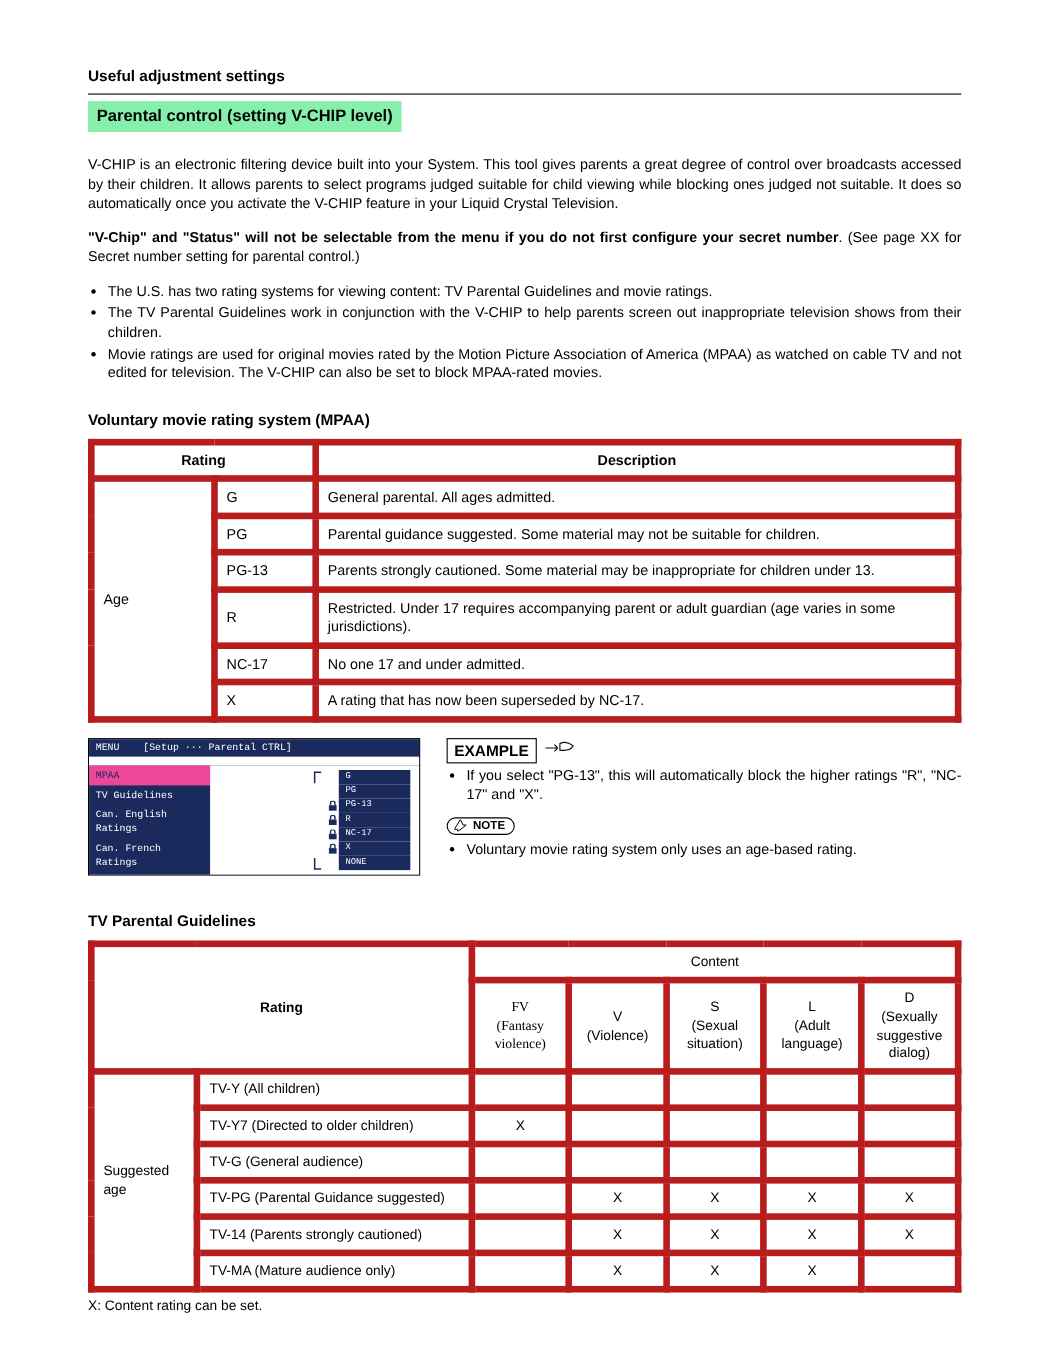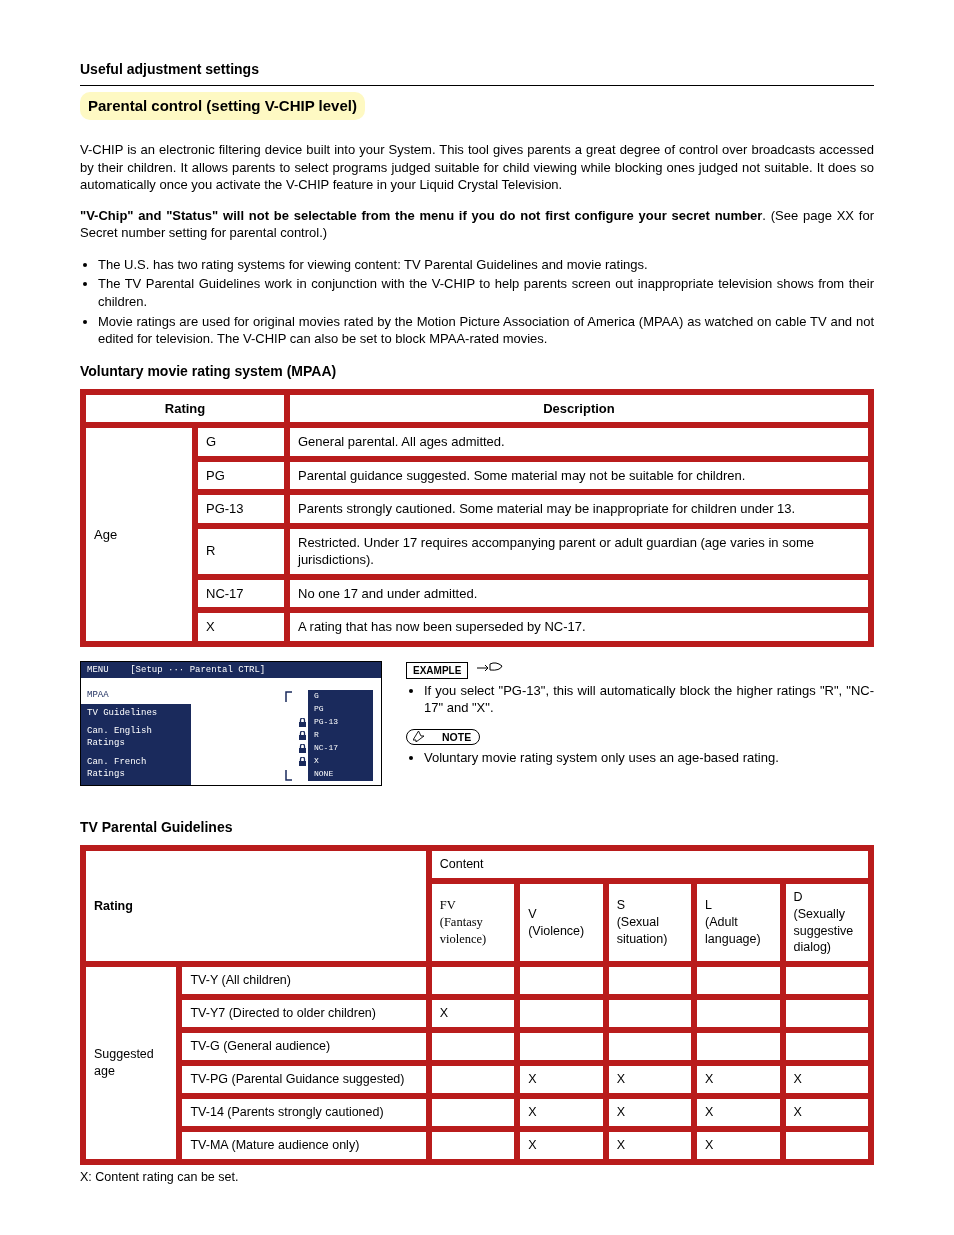--- a/index.html
+++ b/index.html
@@ -15,35 +15,34 @@
     font-weight: bold;
     font-size: 14px;
     margin-bottom: 6px;
   }
   .hr {
     border: none;
     border-top: 1.5px solid #000;
     margin: 0 0 6px 0;
   }
   .section-banner {
-    background: #fef9c3;
+    background: #86efac;
     font-weight: bold;
     font-size: 15px;
     padding: 4px 8px;
     display: inline-block;
     margin-bottom: 8px;
-    border-radius: 10px;
   }
   .body-text {
     text-align: justify;
     margin-bottom: 4px;
   }
   .bold { font-weight: bold; }
   ul.bullets {
-    margin: 14px 0 14px 0;
+    margin: 14px 0 24px 0;
     padding-left: 18px;
     text-align: justify;
   }
   ul.bullets li { margin-bottom: 2px; }
   .sub-heading {
     font-weight: bold;
     font-size: 14px;
     margin: 10px 0 8px 0;
   }
   table.data {
@@ -86,21 +85,21 @@
   }
   .menu-left {
     width: 110px;
     border-right: 0;
   }
   .menu-left-item {
     color: #fff;
     padding: 3px 6px;
   }
   .menu-left-item.sel {
-    background: #ffffff;
+    background: #ec4899;
     color: #1a2a5c;
   }
   .menu-right {
     flex: 1;
     background: #fff;
     padding: 4px 8px 4px 0;
     display: flex;
     justify-content: flex-end;
   }
   .rating-box {
@@ -126,40 +125,40 @@
     color: #1a2a5c;
   }
   .rating-label {
     background: #1a2a5c;
     color: #fff;
     flex: 1;
     padding: 1px 6px;
   }
   .callout-box {
     border: 1px solid #000;
-    font-size: 10px;
+    font-size: 14px;
     font-weight: bold;
     padding: 1px 6px;
     display: inline-block;
     vertical-align: middle;
   }
   .hand-icon {
     display:inline-block;
     vertical-align:middle;
     margin-left:4px;
   }
   .note-pill {
     display: inline-flex;
     align-items: center;
     border: 1.2px solid #000;
     border-radius: 9px;
     padding: 0px 8px 0px 6px;
     font-size: 10.5px;
     font-weight: bold;
-    gap: 18px;
+    gap: 6px;
     margin-top: 6px;
   }
   .side-text ul {
     margin: 2px 0 6px 0;
     padding-left: 18px;
   }
   .side-text li { text-align: justify; }
   .footnote {
     font-size: 12.5px;
     margin-top: 4px;
@@ -178,21 +177,21 @@
     font-size:8px;
     padding:0 2px;
     line-height:10px;
   }
   .white-strip {
     height: 8px;
     background: #fff;
   }
   table.tvpg th, table.tvpg td {
     font-size: 12.5px;
-    text-align: left;
+    text-align: center;
   }
   table.tvpg td.left { text-align: left; }
 </style>
 </head>
 <body>
 
 
 
 <div class="page-header">Useful adjustment settings</div>
 <hr class="hr">

